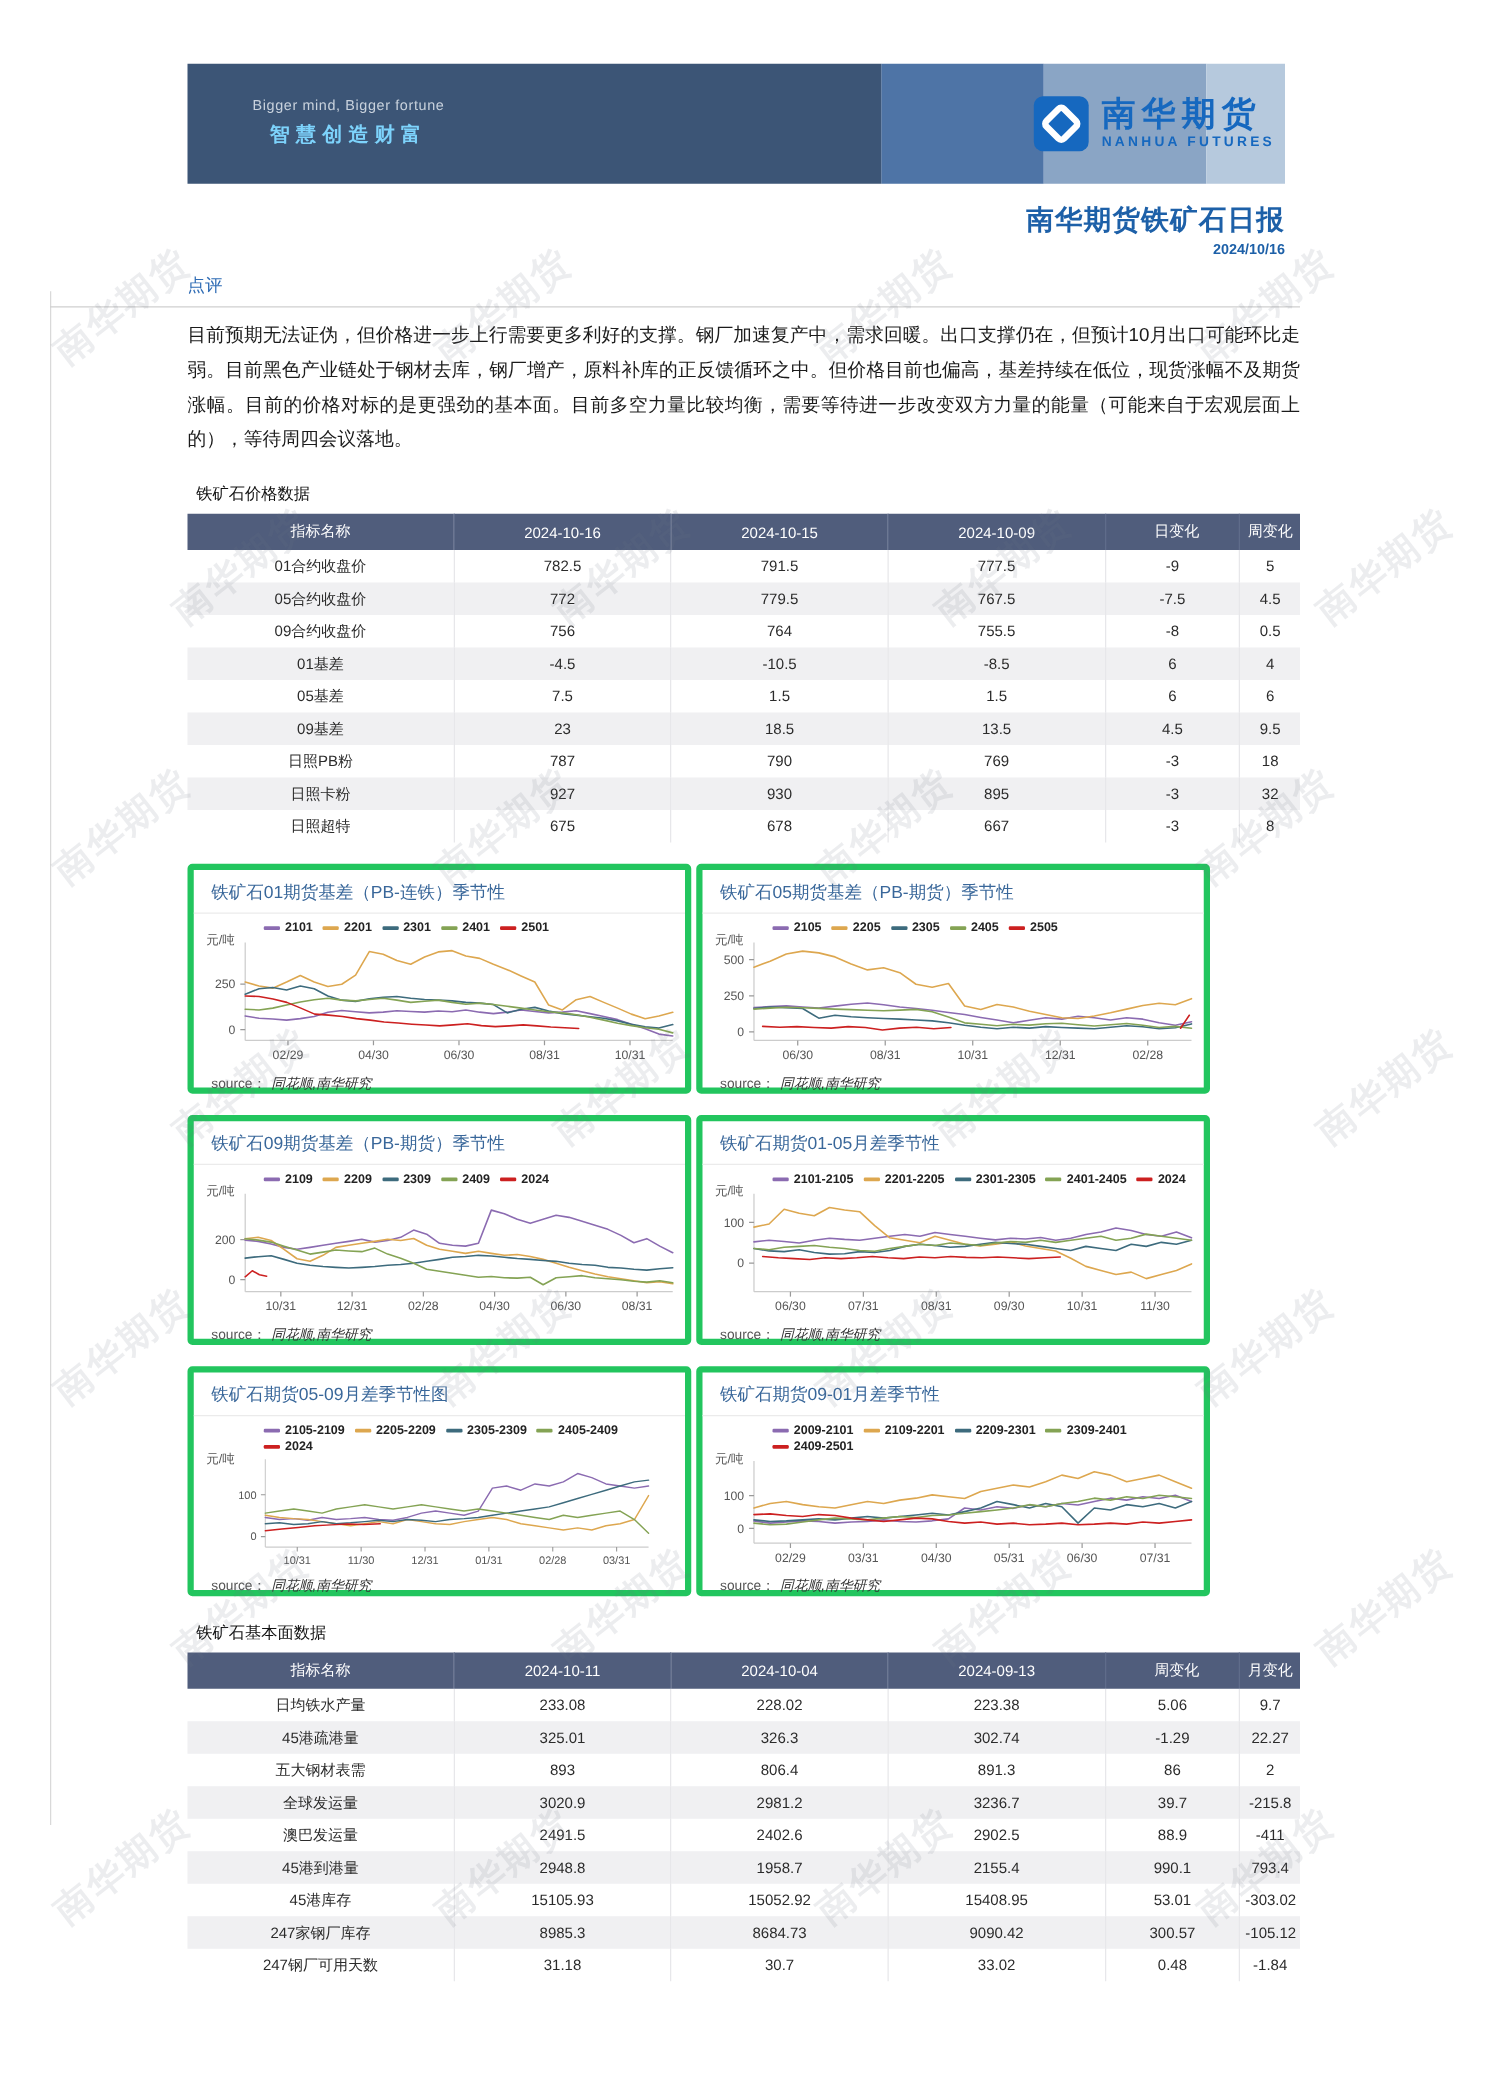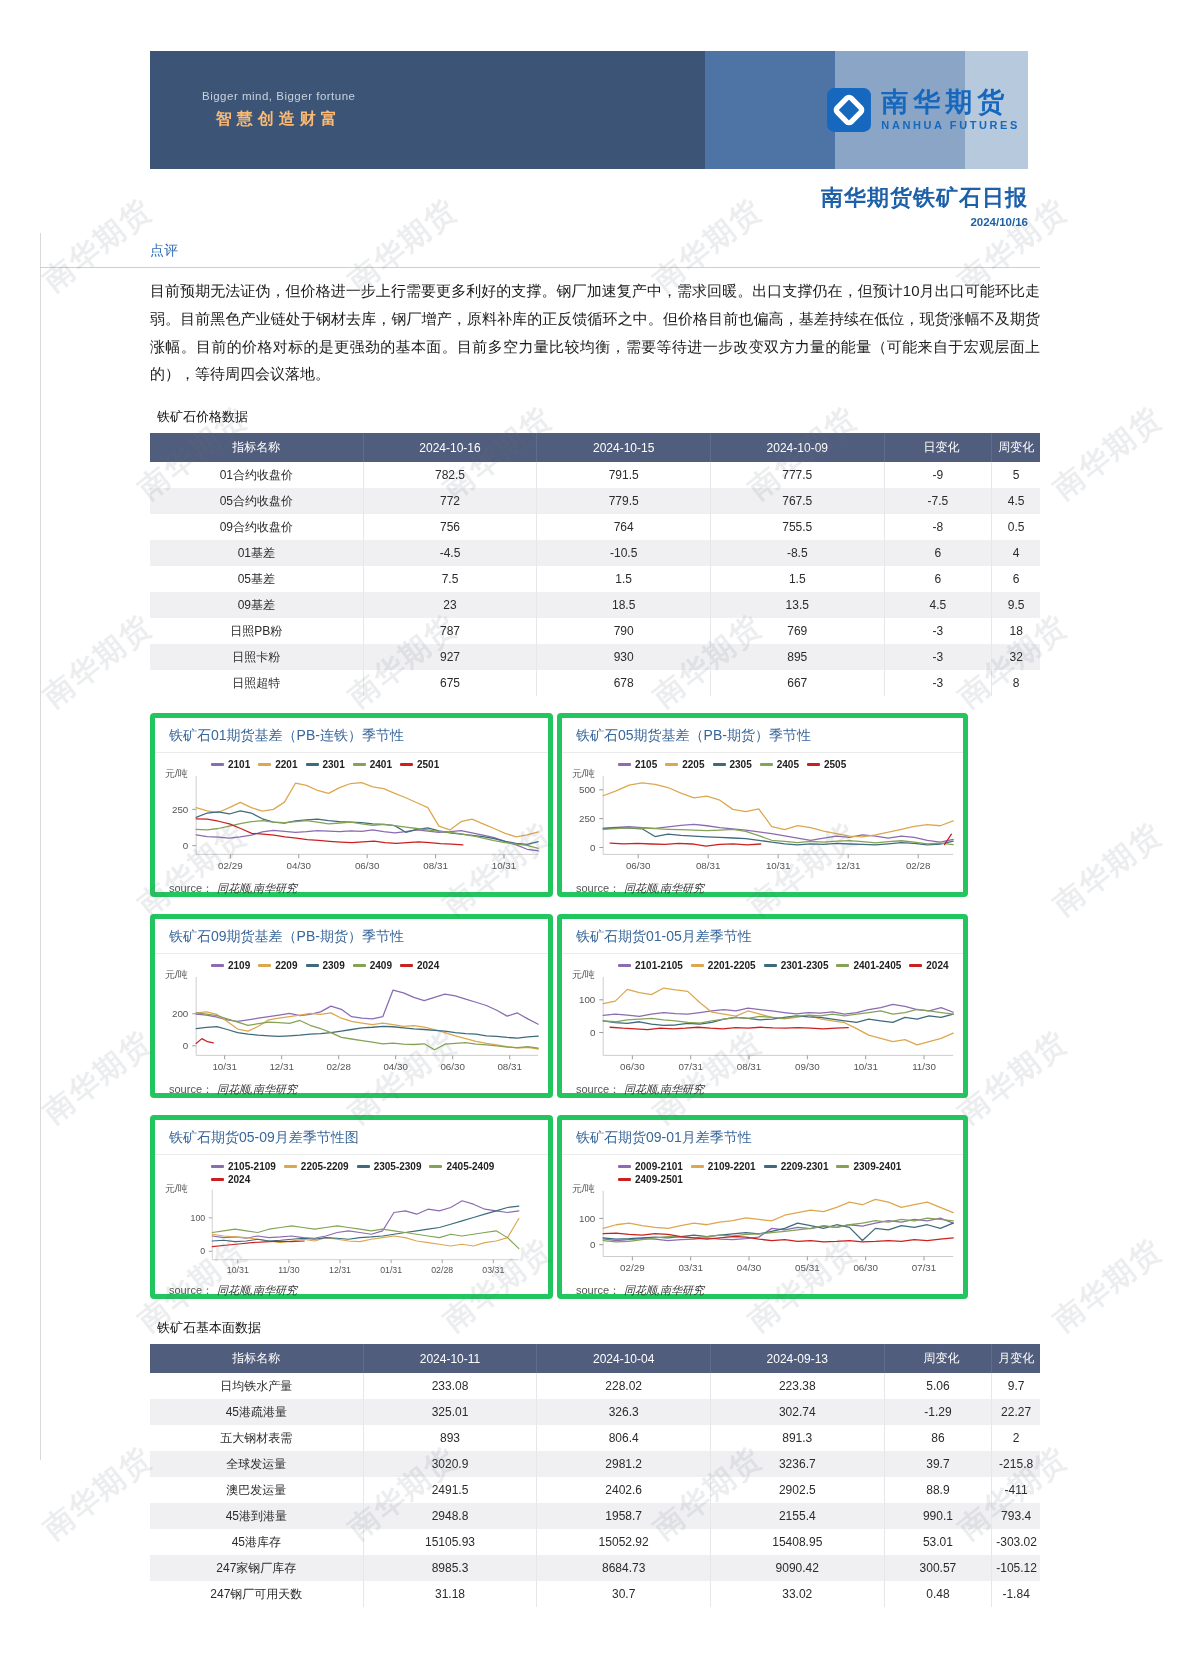--- a/index.html
+++ b/index.html
@@ -3,28 +3,28 @@
 <meta charset="utf-8">
 <style>
   html,body{margin:0;padding:0;background:#ffffff;font-family:"Liberation Sans","DejaVu Sans",sans-serif;}
   .page{position:relative;width:1188px;height:1680px;background:#fff;outline:1px solid #cfcfcf;overflow:hidden;}
   #watermarks{position:absolute;inset:0;z-index:5;pointer-events:none;}
   .wm{position:absolute;font-size:30px;font-weight:bold;letter-spacing:2px;color:rgba(110,118,135,0.13);transform:rotate(-38deg);white-space:nowrap;}
   .content{position:relative;z-index:2;margin-left:150px;width:890px;}
   .leftline{position:absolute;left:40px;top:233px;width:1px;height:1227px;background:#d9d9d9;z-index:2;}
 
   
-  .banner{position:relative;margin-top:51px;width:878px;height:118px;display:flex;}
+  .banner{position:relative;margin-top:51px;width:878px;height:96px;display:flex;}
   .bb1{width:555px;background:#3c5576;position:relative;}
   .bb2{width:130px;background:#4e74a6;}
   .bb3{width:130px;background:#8aa5c5;}
   .bb4{flex:1;background:#b6c9dd;}
   .slogan{position:absolute;left:52px;top:50%;transform:translateY(-50%);text-align:center;}
   .slogan-en{font-size:11.5px;color:#c9d2dd;letter-spacing:0.5px;}
-  .slogan-zh{margin-top:7px;font-size:16px;color:#fdba74;font-weight:bold;letter-spacing:5px;}
+  .slogan-zh{margin-top:7px;font-size:16px;color:#7dd3fc;font-weight:bold;letter-spacing:5px;}
   .logo{position:absolute;right:8px;top:50%;transform:translateY(-50%);display:flex;align-items:center;gap:9px;}
   .logo-txt{line-height:1;}
   .logo-zh{font-size:27px;font-weight:bold;color:#1668bf;letter-spacing:5px;}
   .logo-en{margin-top:4px;font-size:11px;font-weight:bold;color:#1668bf;letter-spacing:2.6px;}
 
   
   .report-head{width:878px;text-align:right;margin-top:14px;}
   .report-title{font-size:22px;font-weight:bold;color:#1d60a8;letter-spacing:1px;}
   .report-date{font-size:11.5px;font-weight:bold;color:#1d60a8;margin-top:3px;}
 

